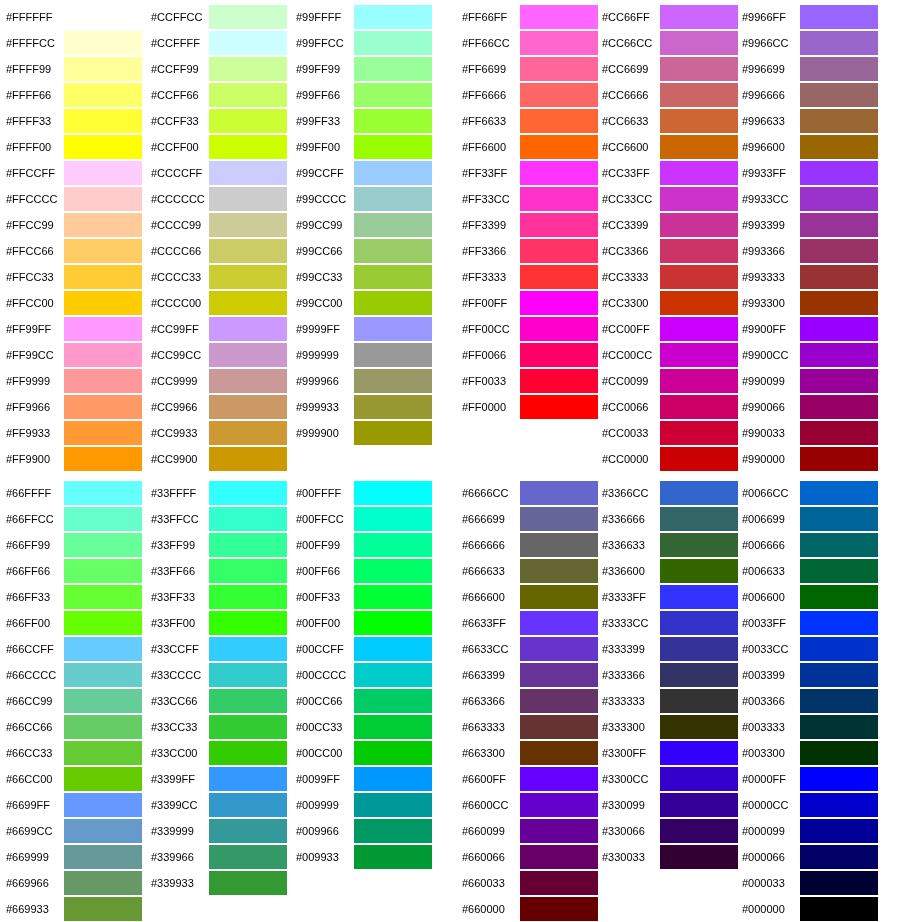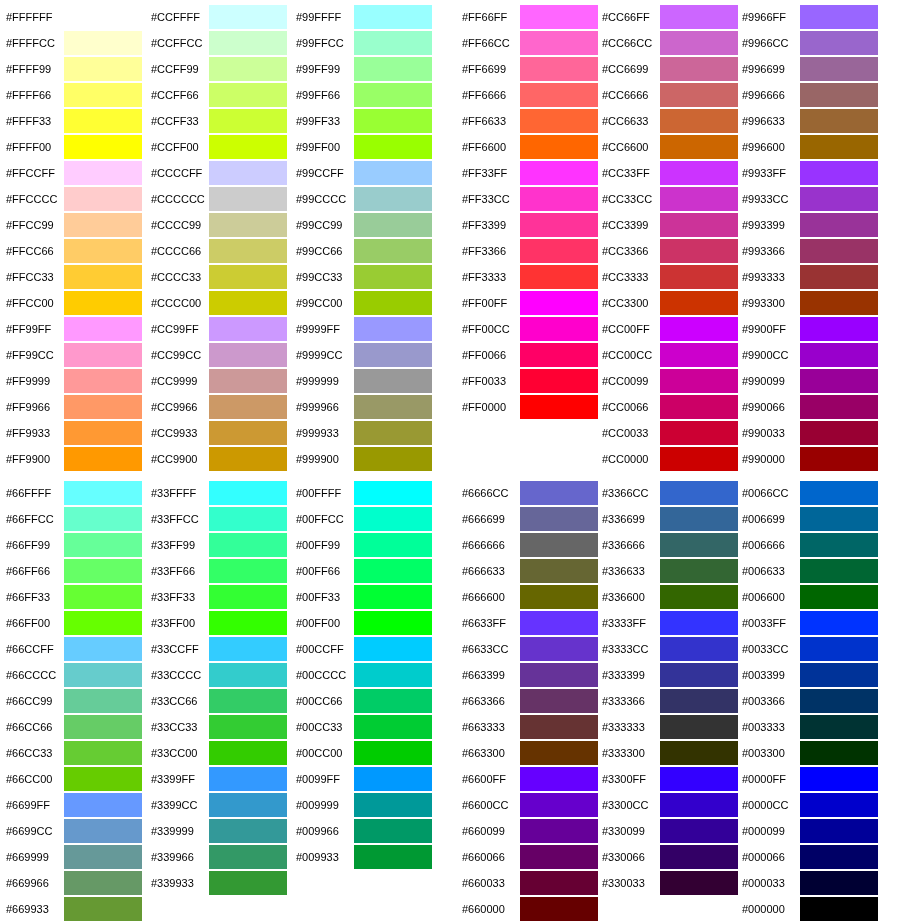--- a/index.html
+++ b/index.html
@@ -122,28 +122,28 @@
           <span class="label">#FF9933</span>
           <span class="swatch" style="background: rgb(255, 153, 51);"></span>
         </div>
         <div class="row">
           <span class="label">#FF9900</span>
           <span class="swatch" style="background: rgb(255, 153, 0);"></span>
         </div>
       </div>
       <div class="col">
         <div class="row">
+          <span class="label">#CCFFCC</span>
+          <span class="swatch" style="background: rgb(204, 255, 204);"></span>
+        </div>
+        <div class="row">
           <span class="label">#CCFFFF</span>
           <span class="swatch" style="background: rgb(204, 255, 255);"></span>
         </div>
         <div class="row">
-          <span class="label">#CCFFCC</span>
-          <span class="swatch" style="background: rgb(204, 255, 204);"></span>
-        </div>
-        <div class="row">
           <span class="label">#CCFF99</span>
           <span class="swatch" style="background: rgb(204, 255, 153);"></span>
         </div>
         <div class="row">
           <span class="label">#CCFF66</span>
           <span class="swatch" style="background: rgb(204, 255, 102);"></span>
         </div>
         <div class="row">
           <span class="label">#CCFF33</span>
           <span class="swatch" style="background: rgb(204, 255, 51);"></span>
@@ -248,24 +248,20 @@
         </div>
         <div class="row">
           <span class="label">#99CC00</span>
           <span class="swatch" style="background: rgb(153, 204, 0);"></span>
         </div>
         <div class="row">
           <span class="label">#9999FF</span>
           <span class="swatch" style="background: rgb(153, 153, 255);"></span>
         </div>
         <div class="row">
-          <span class="label">#9999CC</span>
-          <span class="swatch" style="background: rgb(153, 153, 204);"></span>
-        </div>
-        <div class="row">
           <span class="label">#999999</span>
           <span class="swatch" style="background: rgb(153, 153, 153);"></span>
         </div>
         <div class="row">
           <span class="label">#999966</span>
           <span class="swatch" style="background: rgb(153, 153, 102);"></span>
         </div>
         <div class="row">
           <span class="label">#999933</span>
           <span class="swatch" style="background: rgb(153, 153, 51);"></span>
@@ -760,24 +756,20 @@
         </div>
         <div class="row">
           <span class="label">#660000</span>
           <span class="swatch" style="background: rgb(102, 0, 0);"></span>
         </div>
       </div>
       <div class="col">
         <div class="row">
           <span class="label">#3366CC</span>
           <span class="swatch" style="background: rgb(51, 102, 204);"></span>
-        </div>
-        <div class="row">
-          <span class="label">#336699</span>
-          <span class="swatch" style="background: rgb(51, 102, 153);"></span>
         </div>
         <div class="row">
           <span class="label">#336666</span>
           <span class="swatch" style="background: rgb(51, 102, 102);"></span>
         </div>
         <div class="row">
           <span class="label">#336633</span>
           <span class="swatch" style="background: rgb(51, 102, 51);"></span>
         </div>
         <div class="row">

